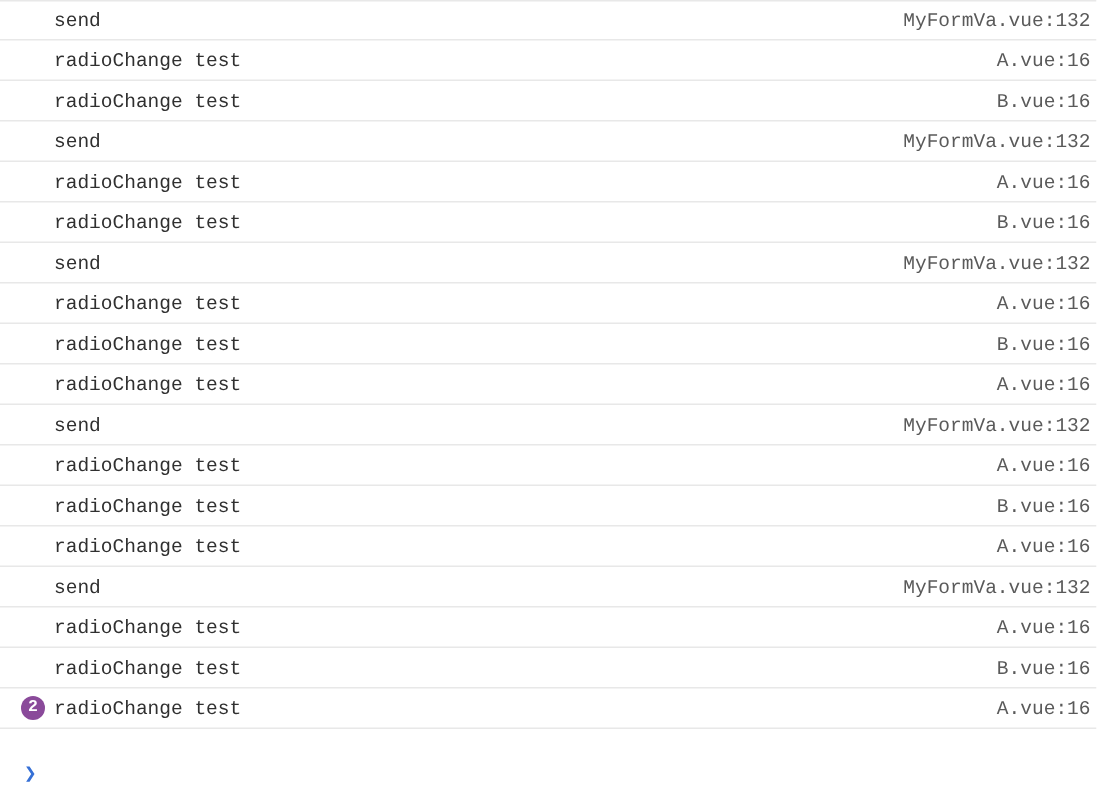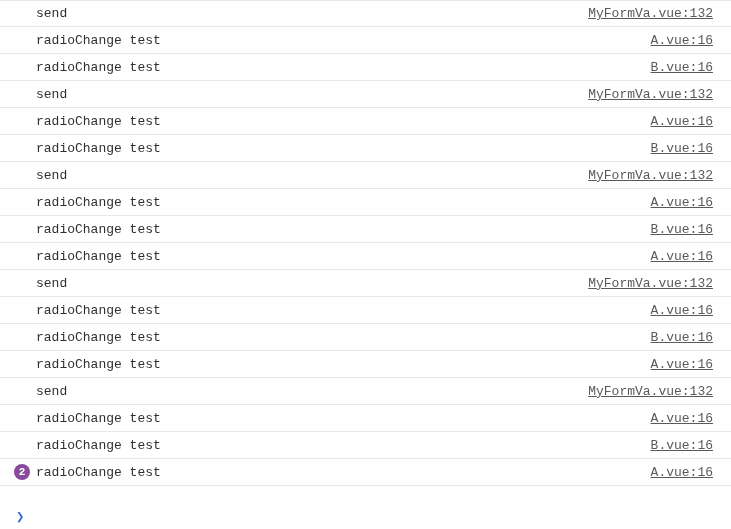--- a/index.html
+++ b/index.html
@@ -18,35 +18,34 @@
       display: flex;
       flex-direction: column;
     }
     .log-rows {
       flex: 1;
     }
     .log-row {
       display: flex;
       align-items: center;
       justify-content: space-between;
-      padding: 4px 18px 4px 36px;
+      padding: 4px 4px 4px 36px;
       border-bottom: 1px solid #e8e8e8;
       min-height: 27px;
       position: relative;
     }
     .log-row:first-child {
       border-top: 1px solid #e8e8e8;
     }
     .log-message {
       color: #303030;
       white-space: pre;
     }
     .log-source {
       color: #5a5a5a;
-      text-decoration: underline;
       cursor: pointer;
     }
     .badge {
       position: absolute;
       left: 14px;
       top: 50%;
       transform: translateY(-50%);
       background: #8a4a9a;
       color: #ffffff;
       font-size: 11px;

